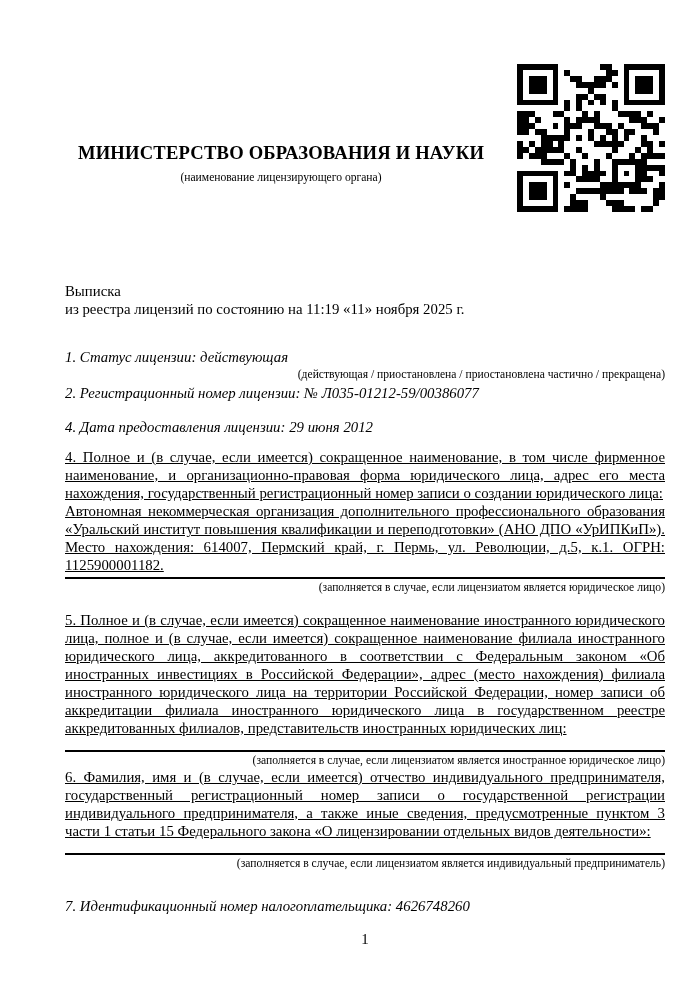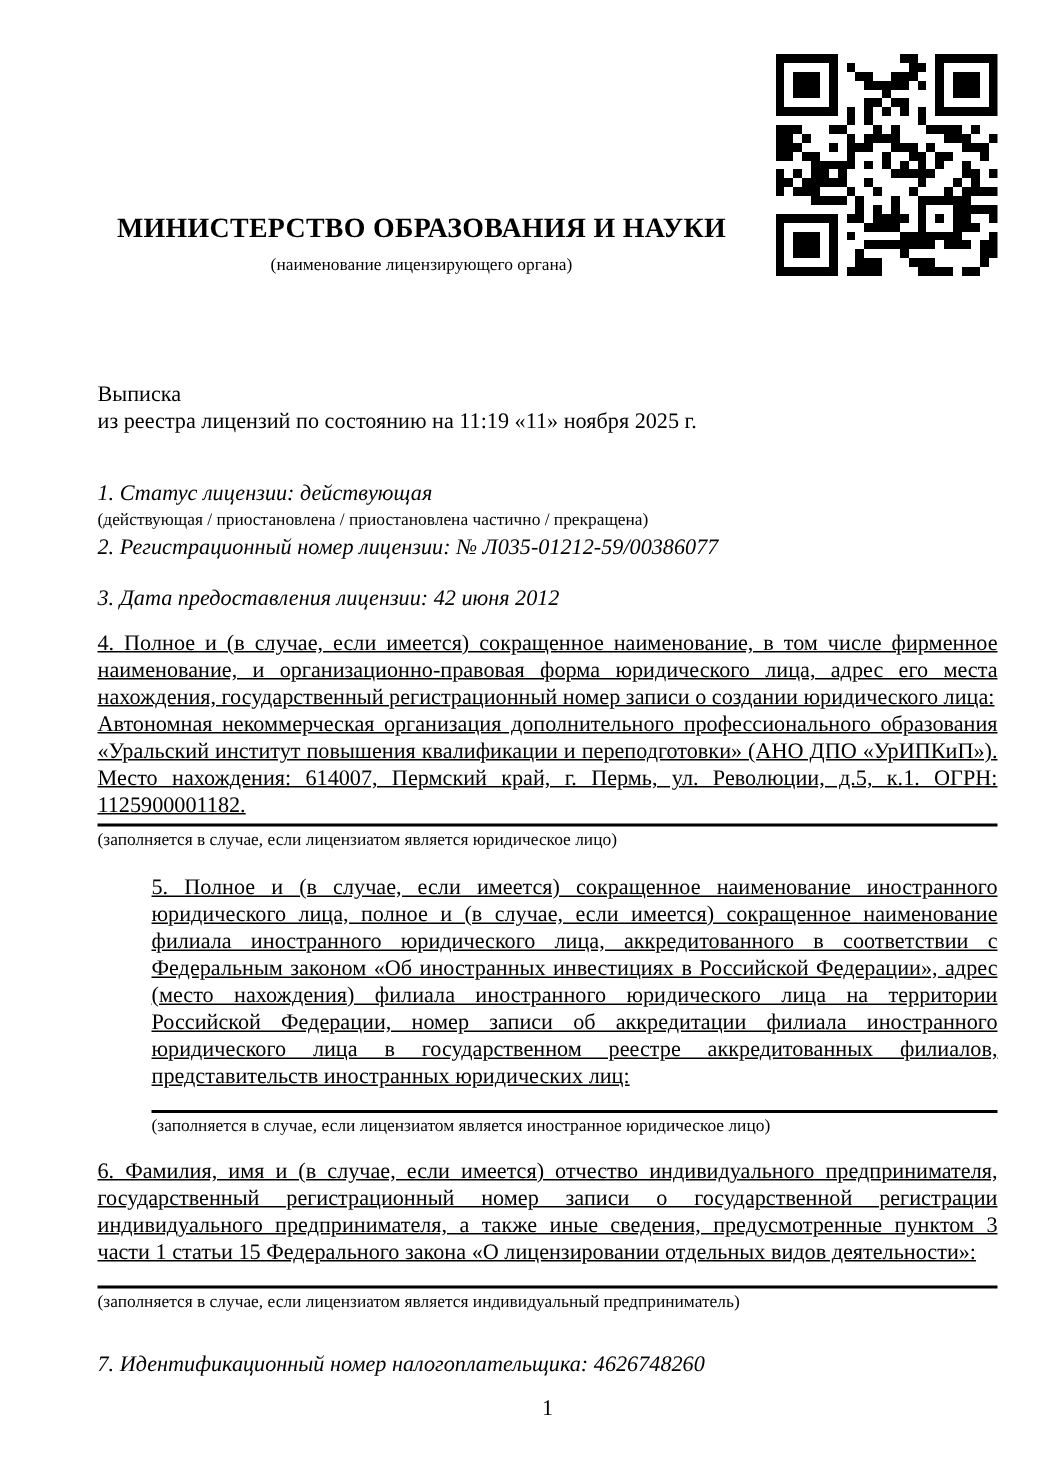--- a/index.html
+++ b/index.html
@@ -11,42 +11,42 @@
     font-size:14.8px;
   }
   .page {
     position:relative;
     width:700px; height:989px;
     background:#fff;
     padding:0 35px 0 65px;
     overflow:hidden;
   }
   
-  .header-row { display:flex; align-items:flex-end; padding-top:36px; }
+  .header-row { display:flex; align-items:center; padding-top:64px; }
   .header-text { width:432px; text-align:center; padding-top:50px; }
   .ministry { font-weight:bold; font-size:18.6px; line-height:1.3; letter-spacing:0.2px; }
   .small { font-size:11.6px; line-height:1.2; }
   .header-caption { margin-top:5px; }
   .qr-box { margin-left:auto; width:148px; height:148px; }
   .qr-box svg { display:block; }
   
   .title-block { margin-top:70px; text-align:left; line-height:18px; }
   
   p.line  { line-height:18px;font-style:italic; }
   p.just  { text-align:justify; line-height:18px;text-decoration:underline; }
-  .hint   { text-align:left; margin-top:2px; }
+  .hint   { text-align:right; margin-top:2px; }
   .rule   { height:2px; background:#000; }
   .item-status   { margin-top:30px; }
   .item-reg      { margin-top:2px; }
   .item-date     { margin-top:16px; }
   .item-legal    { margin-top:12px; }
   .item-legal .rule { margin-top:3px; }
-  .item-foreign  { margin-top:16px;margin-left:36px; }
+  .item-foreign  { margin-top:16px; }
   .item-foreign .rule { margin-top:13px; }
-  .item-entrep   { margin-top:14px; }
+  .item-entrep   { }
   .item-entrep .rule { margin-top:13px; }
   .item-inn      { margin-top:26px; }
   
   .footer { position:absolute; left:65px; right:35px; bottom:42px; text-align:center; line-height:16px; }
 </style>
 </head>
 <body>
 
 <div class="page">
 
@@ -376,21 +376,21 @@
   <div class="item-status">
     <p class="line">1. Статус лицензии: действующая</p>
     <div class="small hint">(действующая / приостановлена / приостановлена частично / прекращена)</div>
   </div>
 
   <div class="item-reg">
     <p class="line">2. Регистрационный номер лицензии: № Л035-01212-59/00386077</p>
   </div>
 
   <div class="item-date">
-    <p class="line">3. Дата предоставления лицензии: 42 июня 2012</p>
+    <p class="line">4. Дата предоставления лицензии: 29 июня 2012</p>
   </div>
 
   <div class="item-legal">
     <p class="just">4. Полное и (в случае, если имеется) сокращенное наименование, в том числе фирменное наименование, и организационно-правовая форма юридического лица, адрес его места нахождения, государственный регистрационный номер записи о создании юридического лица:</p>
     <p class="just">Автономная некоммерческая организация дополнительного профессионального образования «Уральский институт повышения квалификации и переподготовки» (АНО ДПО «УрИПКиП»). Место нахождения: 614007, Пермский край, г. Пермь, ул. Революции, д.5, к.1. ОГРН: 1125900001182.</p>
     <div class="rule"></div>
     <div class="small hint">(заполняется в случае, если лицензиатом является юридическое лицо)</div>
   </div>
 
   <div class="item-foreign">

